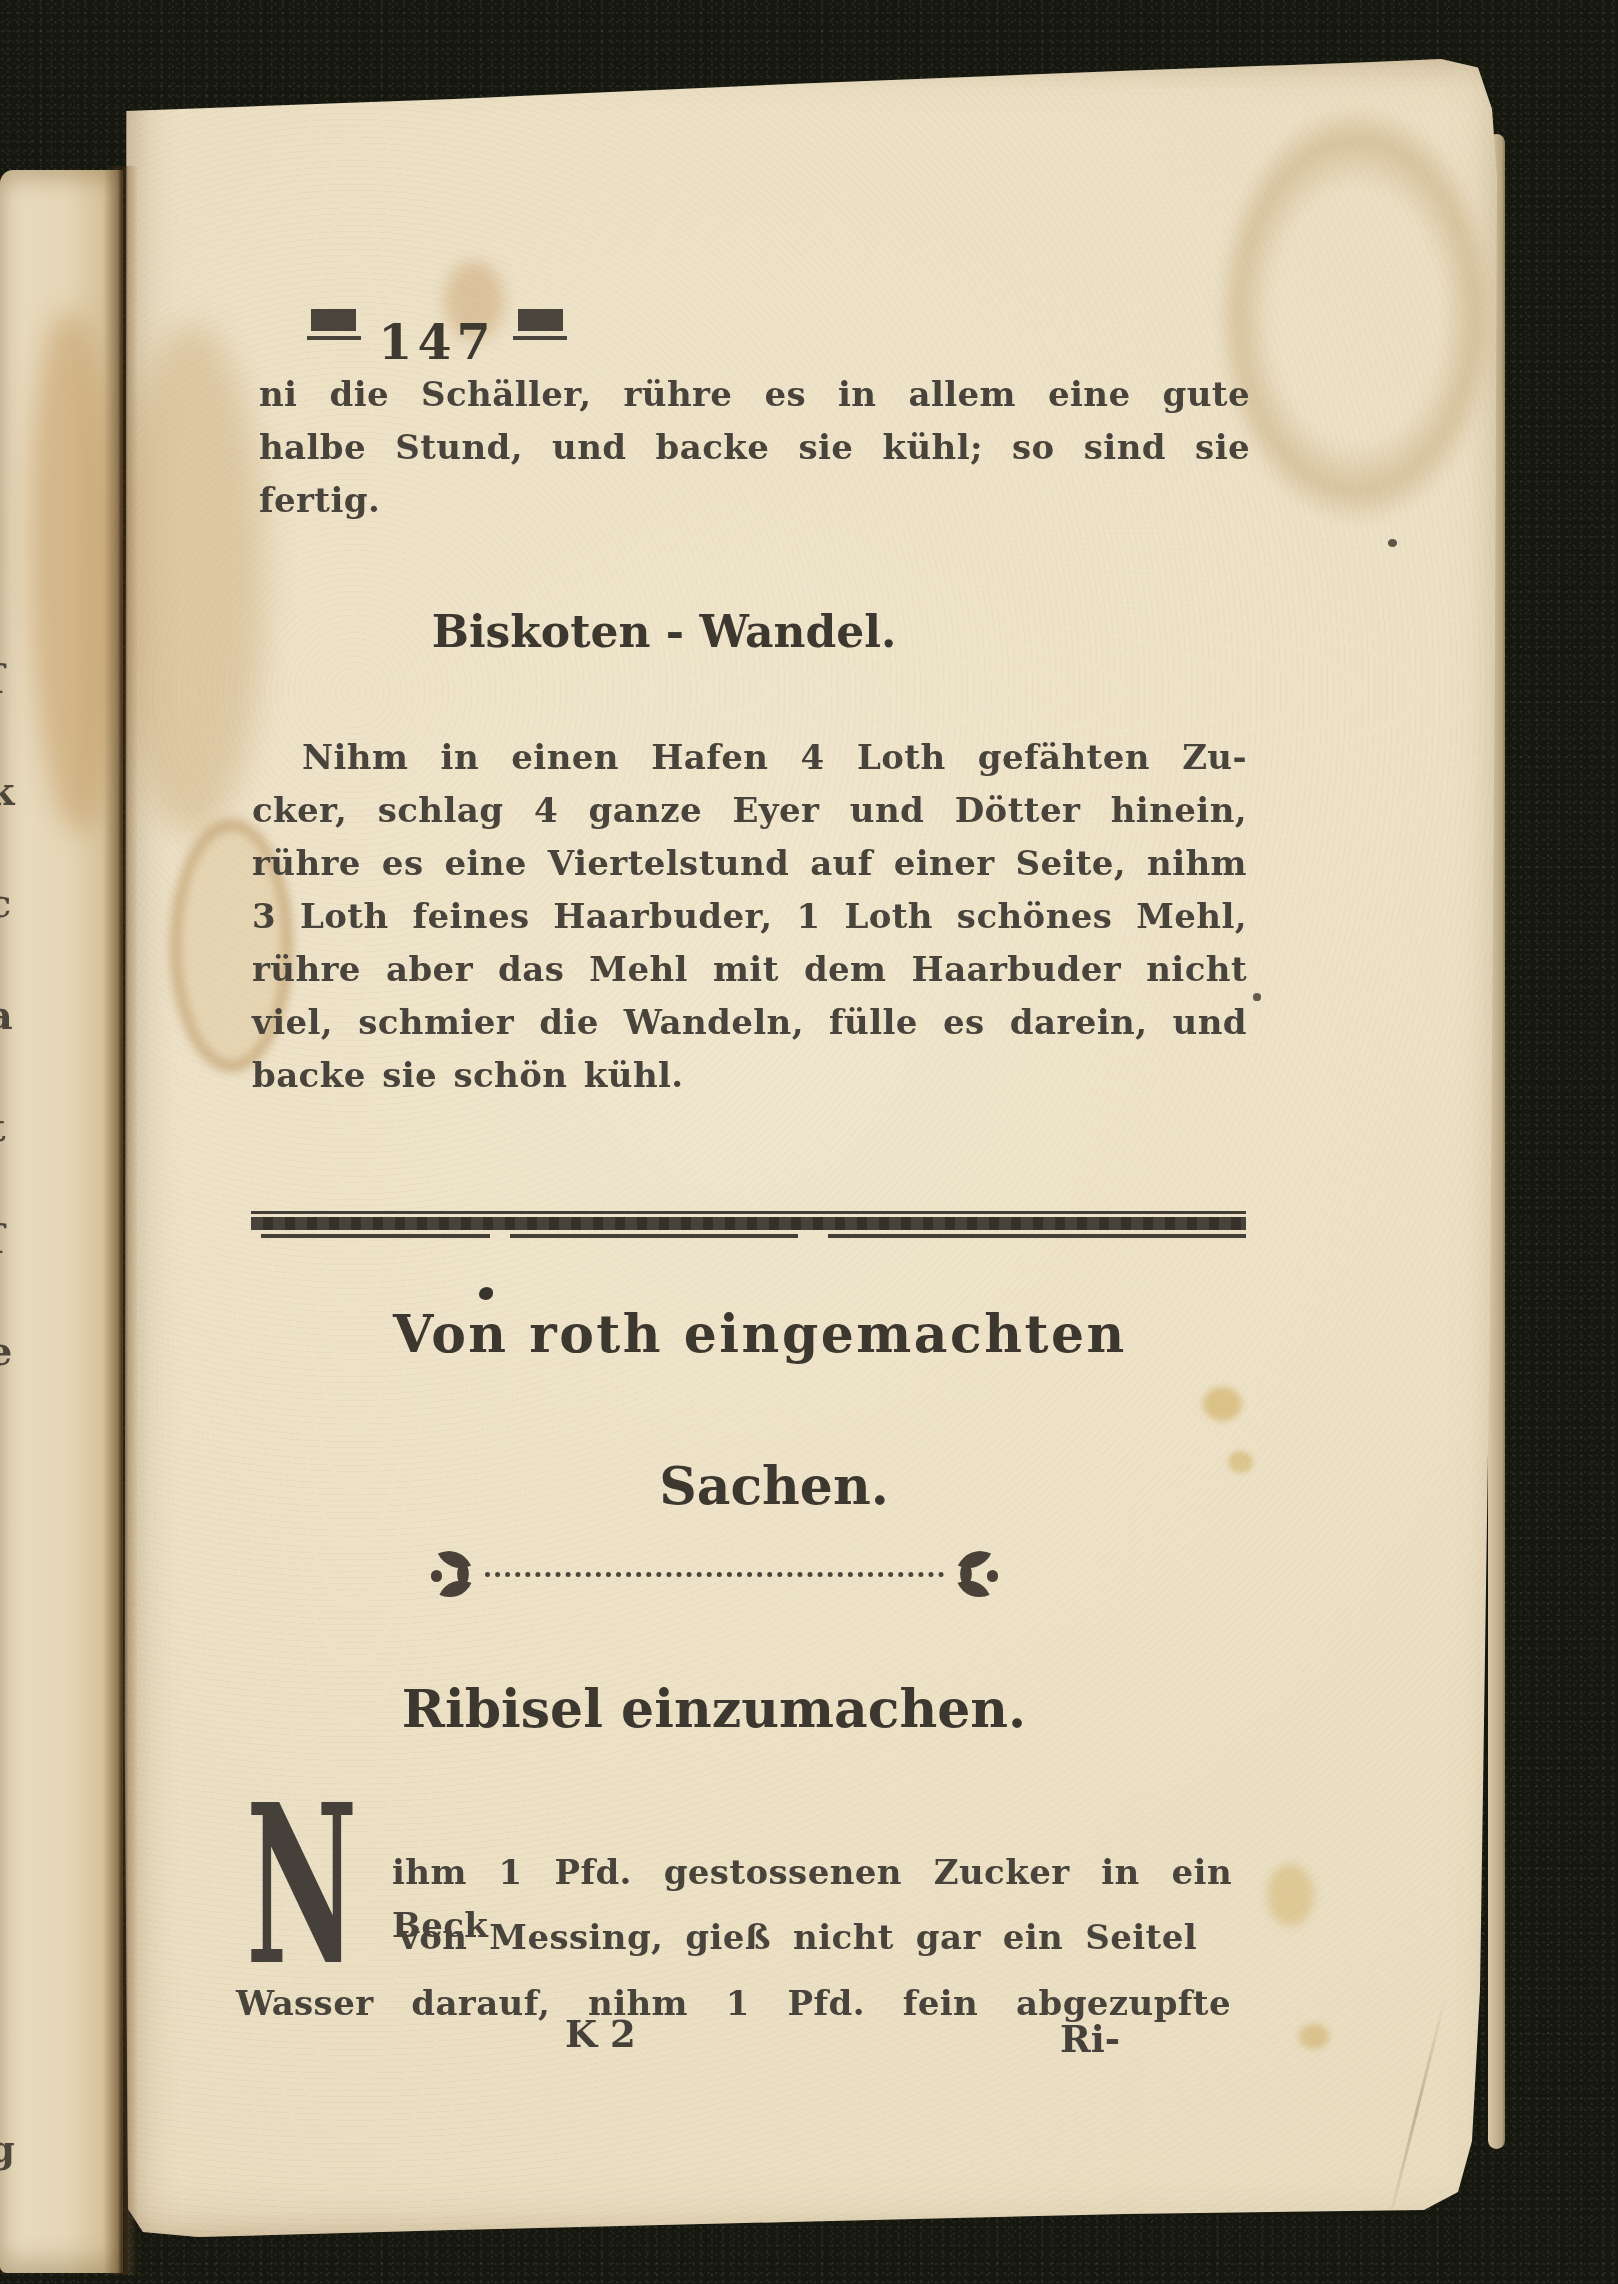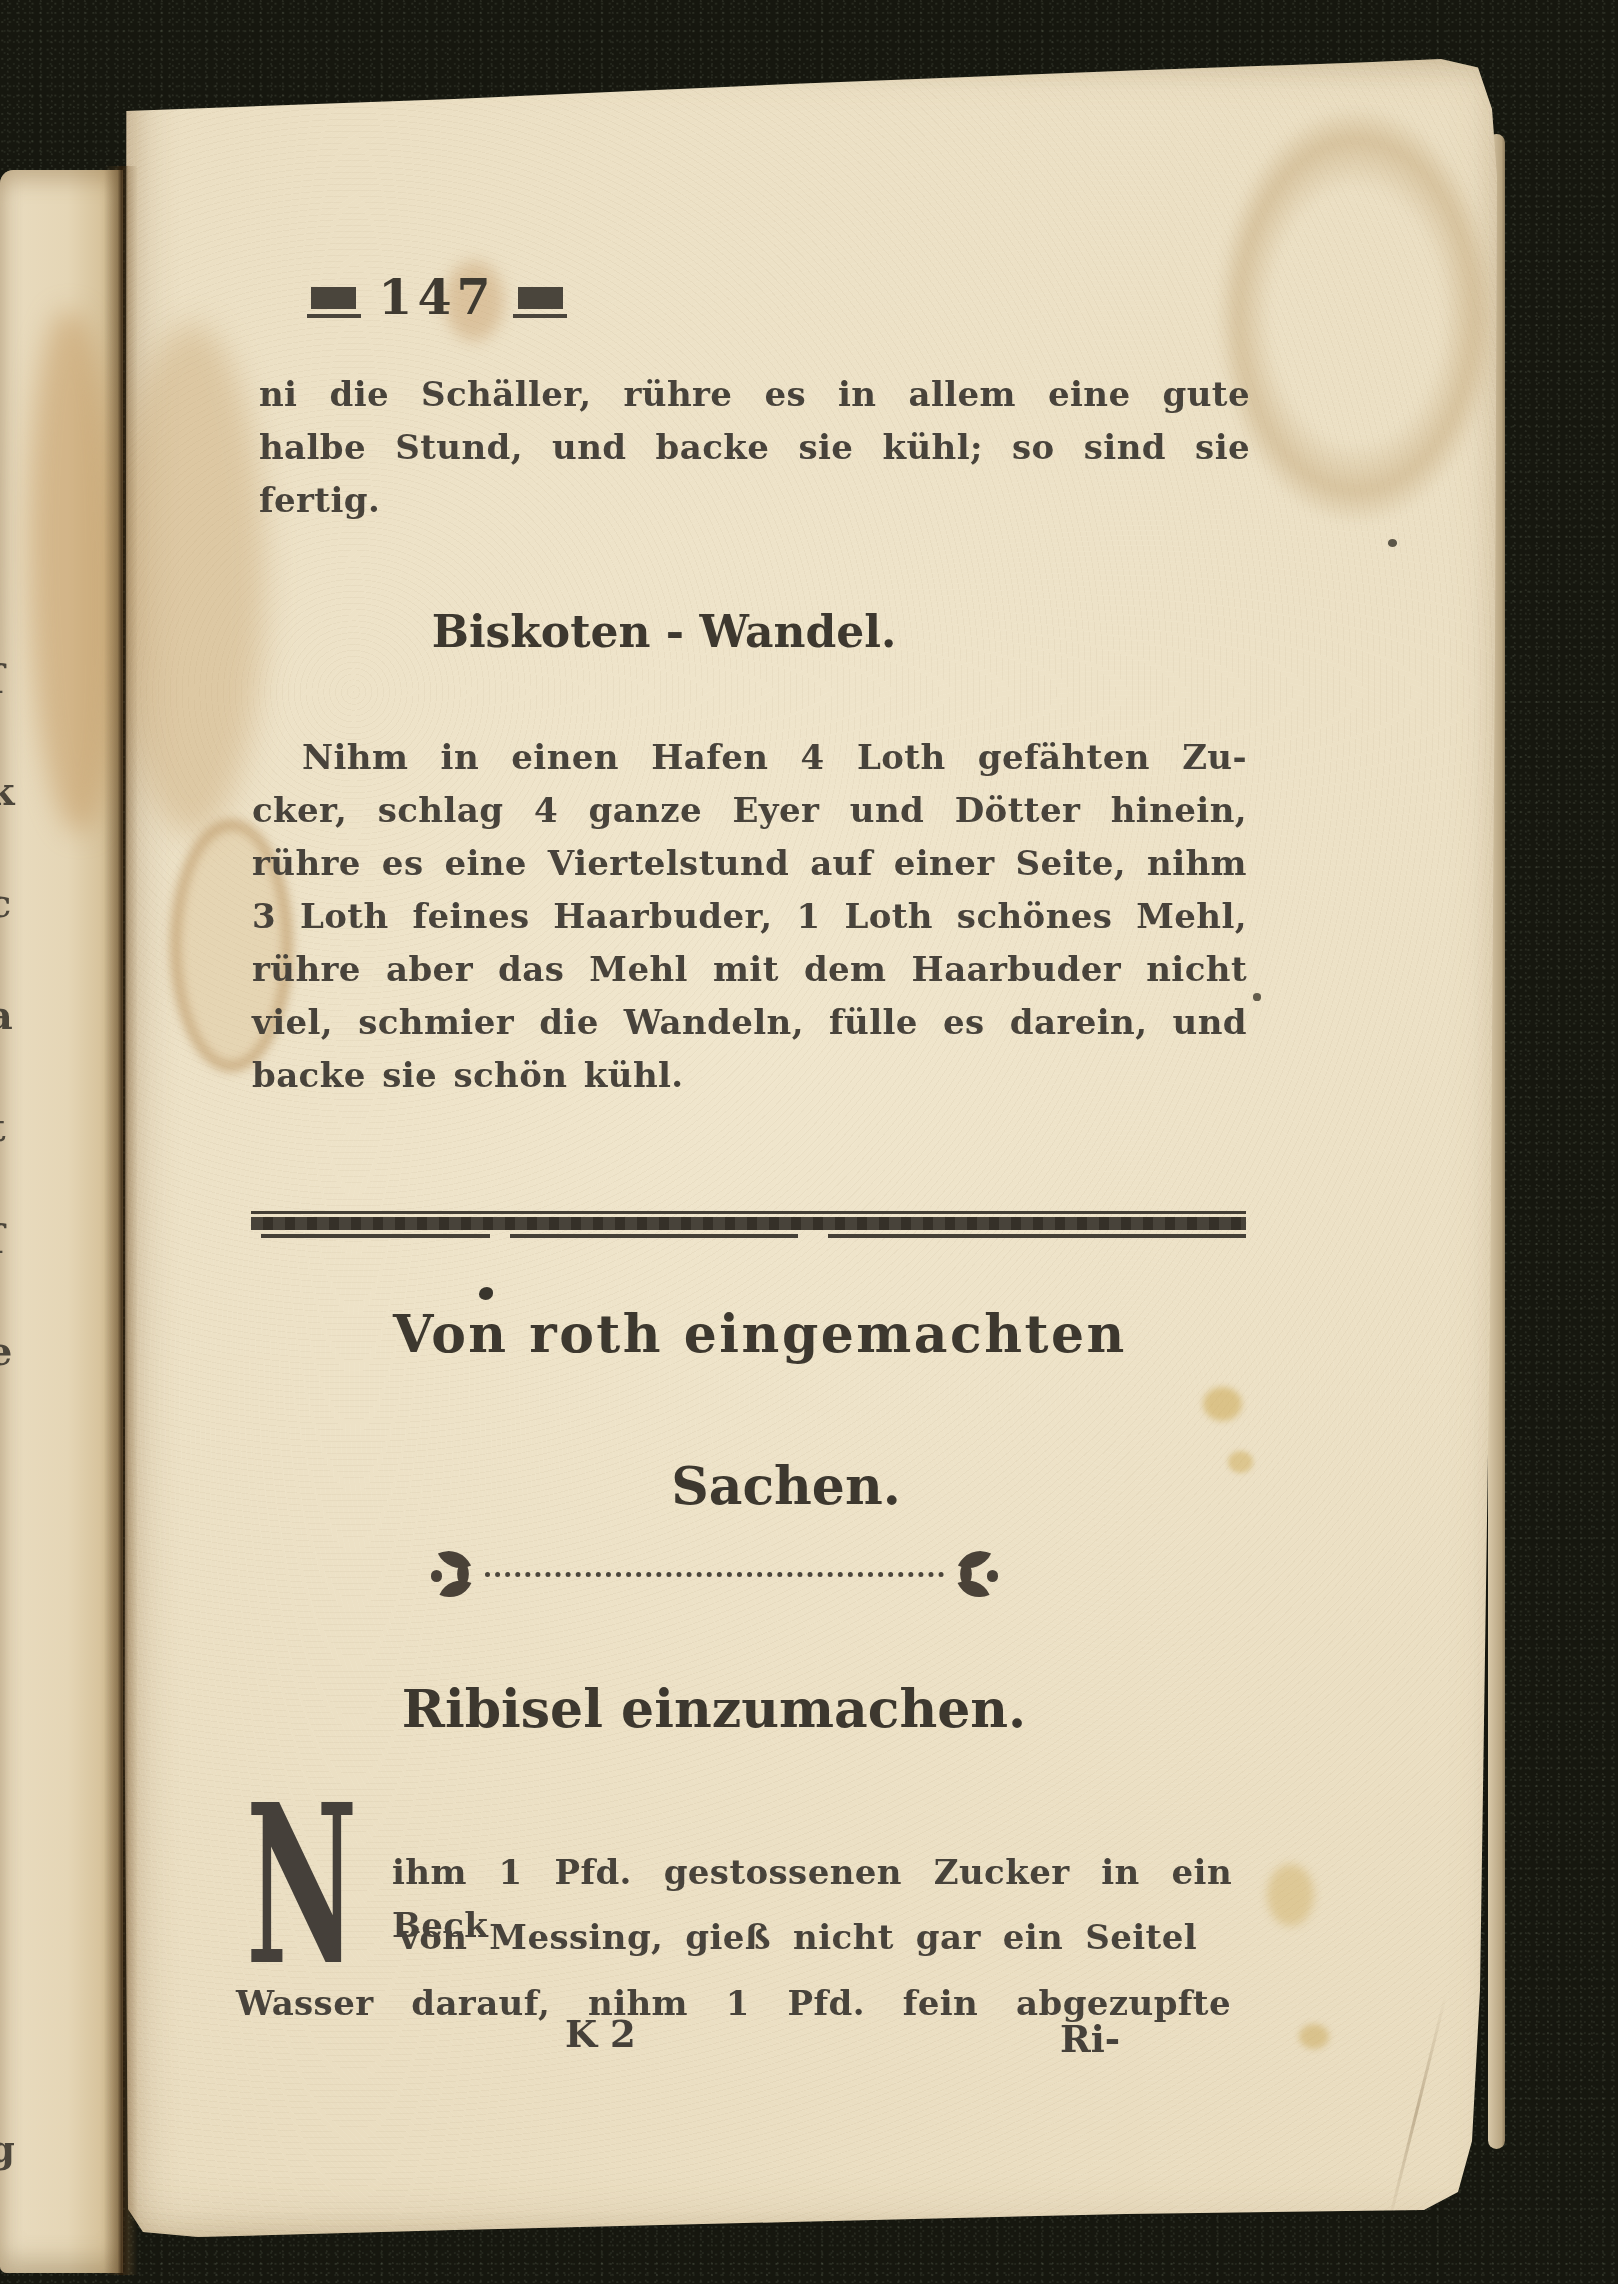--- a/index.html
+++ b/index.html
@@ -60,21 +60,21 @@
   .ring{border-radius:50%;}
   
   .abs{position:absolute;}
   .jline{text-align:justify;text-align-last:justify;}
   .lastline{text-align:left;}
   .body-text{font-size:34px;line-height:53px;font-weight:bold;color:#48433b;
     word-spacing:4.2px;letter-spacing:0.4px;}
   .header-row{display:flex;align-items:center;gap:22px;justify-content:center;}
   .hbar{position:relative;width:45px;height:22px;background:#4a453c;}
   .hbar::after{content:'';position:absolute;left:-4.2px;bottom:-9.2px;width:54px;height:4.2px;background:#4a453c;}
-  .pagenum{font-size:49px;font-weight:bold;letter-spacing:5px;color:#3f3a31;line-height:1;}
+  .pagenum{font-size:49px;font-weight:bold;letter-spacing:5px;color:#3f3a31;line-height:1;margin-top:45px;}
   .h-recipe{font-weight:bold;color:#3d382f;text-align:center;}
   .rule-top{height:3.4px;background:#433e35;}
   .rule-mid{height:13.4px;margin-top:2.5px;
     background:repeating-linear-gradient(90deg,#48433a 0 11.8px,#353028 11.8px 22px);}
   .rule-bot{height:4.2px;margin-top:3.4px;
     background:linear-gradient(90deg,#45403700 0 1%, #454037 1% 24%, transparent 24% 26%,
       #454037 26% 55%, transparent 55% 58%, #454037 58% 100%);}
   .ink-dot{width:14.3px;height:12.6px;border-radius:60% 45% 55% 50%;background:#39352d;}
   .orn-row{display:flex;align-items:center;}
   .orn-dots{flex:1;height:0;border-top:5.9px dotted #4b453b;margin:0 6.7px;}
@@ -162,21 +162,21 @@
 
   <div class="abs" style="left:133px;top:1152px;width:995px;">
     <div class="rule-top"></div>
     <div class="rule-mid"></div>
     <div class="rule-bot"></div>
   </div>
 
   <div class="abs ink-dot" style="left:361px;top:1228px;"></div>
 
   <div class="abs h-recipe" style="left:134px;top:1244px;width:1016px;font-size:52px;letter-spacing:2.5px;">Von roth eingemachten</div>
-  <div class="abs h-recipe" style="left:160px;top:1396px;width:1016px;font-size:52px;">Sachen.</div>
+  <div class="abs h-recipe" style="left:148px;top:1396px;width:1016px;font-size:52px;">Sachen.</div>
 
   <div class="abs orn-row" style="left:311px;top:1488px;width:571px;">
     <span class="fleur">
       <i class="l1"></i>
         <i class="l2"></i>
         <i class="l3"></i>
         <i class="knob"></i>
     </span>
     <span class="orn-dots"></span>
     <span class="fleur flip">

